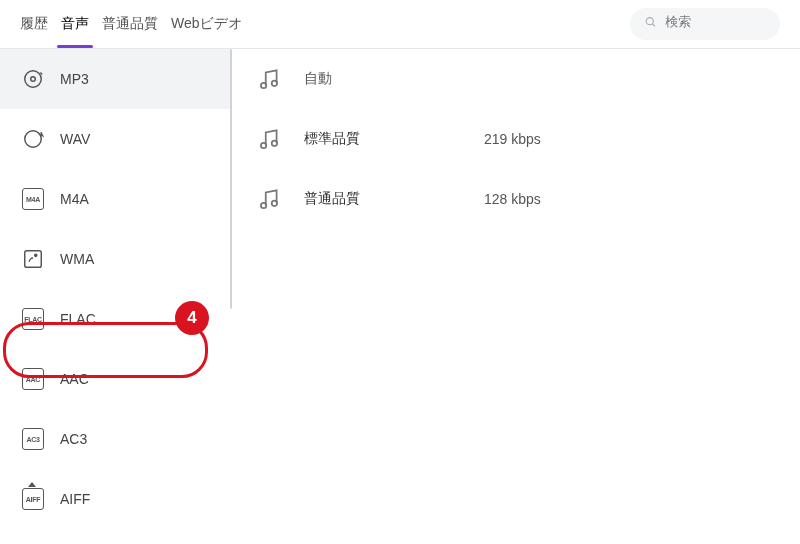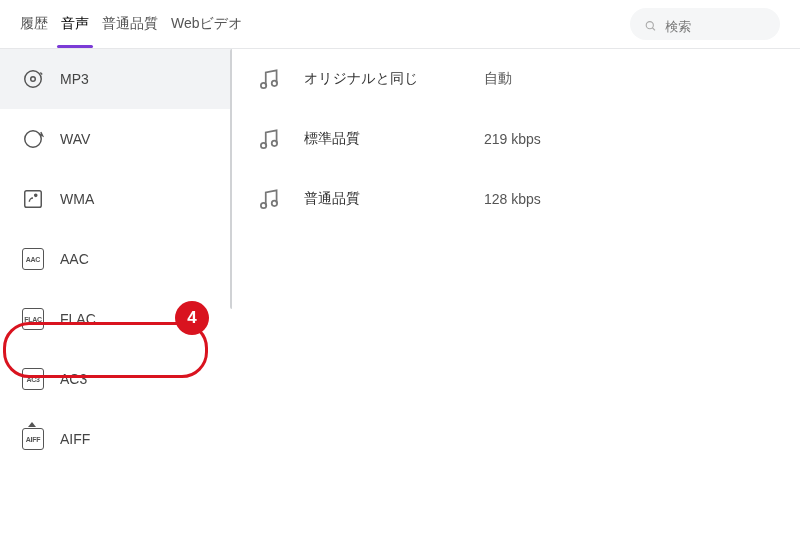--- a/index.html
+++ b/index.html
@@ -6,21 +6,21 @@
   html, body { width: 800px; height: 544px; font-family: "Segoe UI", Arial, sans-serif; background: #fff; overflow: hidden; }
   .wrap { width: 800px; height: 544px; position: relative; }
 
   
   .topbar { height: 48px; display: flex; align-items: center; padding: 0 20px; }
   .tabs { display: flex; gap: 13px; height: 100%; align-items: center; }
   .tab { font-size: 14px; color: #555; cursor: pointer; height: 100%; display: flex; align-items: center; position: relative; }
   .tab.active { color: #000000; font-weight: 400; }
   .tab.active::after { content: ""; position: absolute; bottom: 0; left: -4px; right: -4px; height: 3px; background: #7b3bd6; border-radius: 2px; }
   .spacer { flex: 1; }
-  .search { display: flex; align-items: flex-end; gap: 8px; background: #f5f6f7; border-radius: 18px; padding: 6px 14px; width: 150px; height: 32px; }
+  .search { display: flex; align-items: flex-start; gap: 8px; background: #f5f6f7; border-radius: 18px; padding: 6px 14px; width: 150px; height: 32px; }
   .search input { border: none; outline: none; background: transparent; font-size: 13px; color: #999; width: 100%; }
   .search svg { width: 16px; height: 16px; stroke: #aaa; fill: none; stroke-width: 2; }
 
   .hr { height: 1px; background: #e6e7e9; }
 
   
   .body { display: flex; height: calc(544px - 49px); }
   .sidebar { width: 232px; position: relative; background: #fff; overflow-y: auto; }
   .sidebar-track { position: absolute; right: -2px; top: 0; width: 4px; height: 260px; background: #d0d2d5; border-radius: 2px; }
   .fmt { display: flex; align-items: center; gap: 16px; height: 60px; padding-left: 22px; font-size: 14px; color: #444; cursor: pointer; position: relative; }
@@ -79,40 +79,44 @@
     <div class="fmt">
       <span class="icon">
         <svg viewBox="0 0 24 24">
               <circle cx="12" cy="12" r="9"></circle>
               <path d="M20.5 4.5l2 4-4-2"></path>
             </svg>
       </span>
       <span>WAV</span>
     </div>
 
+    <div class="fmt">
+      <span class="icon box">M4A</span>
+      <span>M4A</span>
+    </div>
 
     <div class="fmt">
       <span class="icon">
         <svg viewBox="0 0 24 24">
               <rect x="3" y="3" width="18" height="18" rx="2"></rect>
               <path d="M8 15a4 4 0 0 1 4-4"></path>
               <circle cx="15" cy="8" r="1.2" fill="#555"></circle>
             </svg>
       </span>
       <span>WMA</span>
     </div>
 
     <div class="fmt">
-      <span class="icon box">AAC</span>
-      <span>AAC</span>
+      <span class="icon box">FLAC</span>
+      <span>FLAC</span>
     </div>
 
     <div class="fmt">
-      <span class="icon box">FLAC</span>
-      <span>FLAC</span>
+      <span class="icon box">AAC</span>
+      <span>AAC</span>
     </div>
 
     <div class="fmt">
       <span class="icon box">AC3</span>
       <span>AC3</span>
     </div>
 
     <div class="fmt">
       <span class="icon box" style="position:relative">
         <span>AIFF</span>
@@ -124,21 +128,20 @@
     <div class="sidebar-track"></div>
   </div>
 
   <div class="main">
     <div class="row">
       <svg class="ricon" viewBox="0 0 24 24">
             <path d="M9 18V6l10-2v12"></path>
             <circle cx="7" cy="18" r="2.5"></circle>
             <circle cx="17" cy="16" r="2.5"></circle>
           </svg>
-      <span class="name">オリジナルと同じ</span>
       <span class="rate">自動</span>
     </div>
     <div class="row">
       <svg class="ricon" viewBox="0 0 24 24">
             <path d="M9 18V6l10-2v12"></path>
             <circle cx="7" cy="18" r="2.5"></circle>
             <circle cx="17" cy="16" r="2.5"></circle>
           </svg>
       <span class="name">標準品質</span>
       <span class="rate">219 kbps</span>

